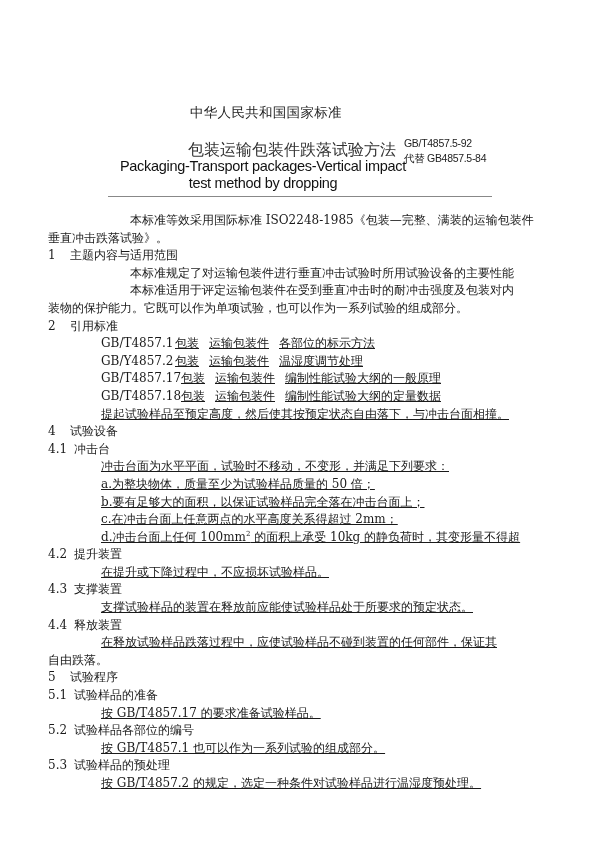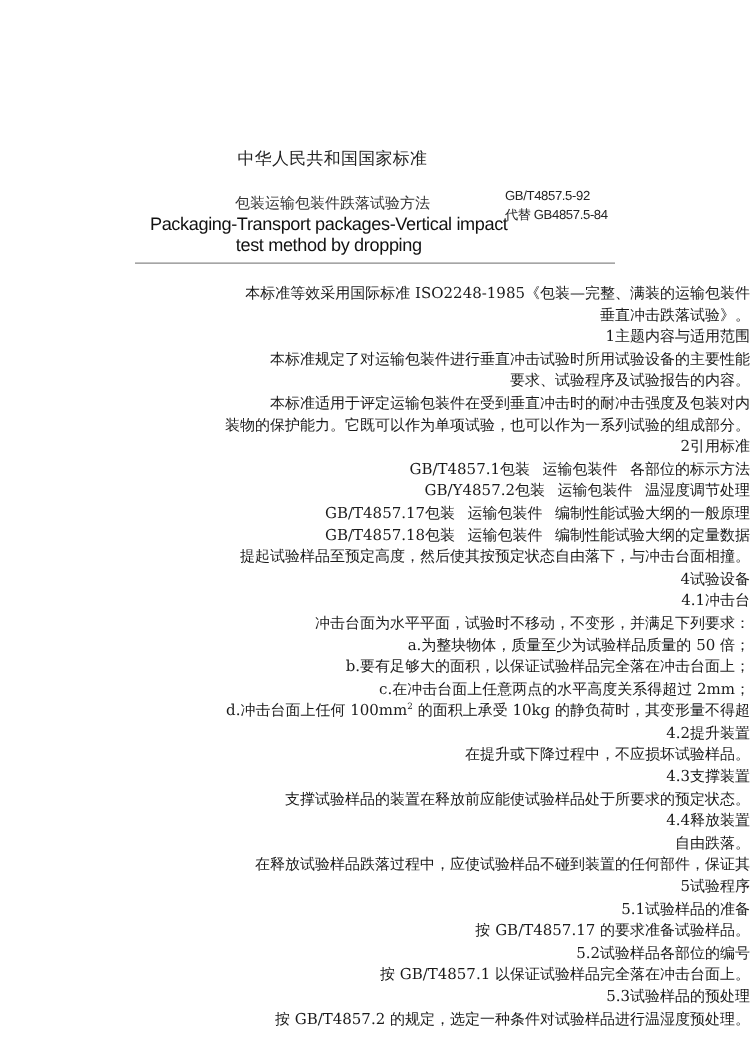--- a/index.html
+++ b/index.html
@@ -1,29 +1,29 @@
 <!DOCTYPE html>
 <html><head>
 <meta charset="utf-8">
 <style>
   html, body { margin: 0; padding: 0; }
   body {
     width: 600px; height: 850px; background: #ffffff; position: relative; overflow: hidden;
     font-family: "DejaVu Serif", "Liberation Serif", serif; color: #1a1a1a;
   }
-  .abs { position: absolute; white-space: nowrap; margin-top: 14px; }
+  .abs { position: absolute; white-space: nowrap; }
   .national { left: 190px; top: 104px; font-size: 13.5px; color: #222; letter-spacing: 0.3px; }
-  .cn-title { left: 188px; top: 140px; font-size: 12px; color: #333; }
+  .cn-title { left: 188px; top: 140px; font-size: 16px; color: #333; }
   .std-code { left: 404px; top: 136px; font-size: 10.5px; font-family: "Liberation Sans", sans-serif; color: #222; letter-spacing: -0.3px; line-height: 15px; }
   .en-title { left: 111px; top: 158px; width: 304px; text-align: center; font-family: "Liberation Sans", sans-serif; font-size: 14.5px; line-height: 17px; color: #111; white-space: normal; letter-spacing: -0.3px; }
   .rule { left: 108px; top: 196px; width: 384px; height: 1px; background: #888; }
   .body-text { left: 0; top: 212px; width: 600px; font-size: 12px; line-height: 17.6px; }
-  .ln { position: relative; white-space: nowrap; height: 17.6px; text-align: right; }
+  .ln { position: relative; white-space: nowrap; height: 17.6px; }
   .ln.l0 { padding-left: 48px; }
-  .ln.l1 { padding-left: 73px; }
+  .ln.l1 { padding-left: 101px; text-decoration: underline; }
   .ln.ind { padding-left: 130px; }
   .num { display: inline-block; width: 22px; }
   .num.w { width: 26px; }
   .ref-code { display: inline-block; width: 74px; }
   .ref-code.w { width: 80px; }
   .gap { display: inline-block; width: 10px; }
   sup { font-size: 7px; vertical-align: super; line-height: 0; }
 </style>
 </head>
 <body>
@@ -36,21 +36,20 @@
 </div>
 <div class="abs en-title">Packaging-Transport packages-Vertical impact test method by dropping</div>
 <div class="abs rule"></div>
 
 <div class="abs body-text">
   <div class="ln ind">本标准等效采用国际标准 ISO2248-1985《包装—完整、满装的运输包装件</div>
   <div class="ln l0">垂直冲击跌落试验》。</div>
 
   <div class="ln l0"><span class="num">1</span><span>主题内容与适用范围</span></div>
   <div class="ln ind">本标准规定了对运输包装件进行垂直冲击试验时所用试验设备的主要性能</div>
-  <div class="ln l0">要求、试验程序及试验报告的内容。</div>
   <div class="ln ind">本标准适用于评定运输包装件在受到垂直冲击时的耐冲击强度及包装对内</div>
   <div class="ln l0">装物的保护能力。它既可以作为单项试验，也可以作为一系列试验的组成部分。</div>
 
   <div class="ln l0"><span class="num">2</span><span>引用标准</span></div>
   <div class="ln l1"><span class="ref-code">GB/T4857.1</span><span>包装</span><span class="gap"></span><span>运输包装件</span><span class="gap"></span><span>各部位的标示方法</span></div>
   <div class="ln l1"><span class="ref-code">GB/Y4857.2</span><span>包装</span><span class="gap"></span><span>运输包装件</span><span class="gap"></span><span>温湿度调节处理</span></div>
   <div class="ln l1"><span class="ref-code w">GB/T4857.17</span><span>包装</span><span class="gap"></span><span>运输包装件</span><span class="gap"></span><span>编制性能试验大纲的一般原理</span></div>
   <div class="ln l1"><span class="ref-code w">GB/T4857.18</span><span>包装</span><span class="gap"></span><span>运输包装件</span><span class="gap"></span><span>编制性能试验大纲的定量数据</span></div>
 
   <div class="ln l1">提起试验样品至预定高度，然后使其按预定状态自由落下，与冲击台面相撞。</div>
@@ -63,23 +62,23 @@
   <div class="ln l1">c.在冲击台面上任意两点的水平高度关系得超过 2mm；</div>
   <div class="ln l1"><span>d.冲击台面上任何 100mm</span><sup>2</sup><span> 的面积上承受 10kg 的静负荷时，其变形量不得超</span></div>
 
   <div class="ln l0"><span class="num w">4.2</span><span>提升装置</span></div>
   <div class="ln l1">在提升或下降过程中，不应损坏试验样品。</div>
 
   <div class="ln l0"><span class="num w">4.3</span><span>支撑装置</span></div>
   <div class="ln l1">支撑试验样品的装置在释放前应能使试验样品处于所要求的预定状态。</div>
 
   <div class="ln l0"><span class="num w">4.4</span><span>释放装置</span></div>
+  <div class="ln l1">在释放试验样品跌落过程中，应使试验样品不碰到装置的任何部件，保证其</div>
   <div class="ln l0">自由跌落。</div>
-  <div class="ln l1">在释放试验样品跌落过程中，应使试验样品不碰到装置的任何部件，保证其</div>
 
   <div class="ln l0"><span class="num">5</span><span>试验程序</span></div>
   <div class="ln l0"><span class="num w">5.1</span><span>试验样品的准备</span></div>
   <div class="ln l1">按 GB/T4857.17 的要求准备试验样品。</div>
   <div class="ln l0"><span class="num w">5.2</span><span>试验样品各部位的编号</span></div>
-  <div class="ln l1">按 GB/T4857.1 以保证试验样品完全落在冲击台面上。</div>
+  <div class="ln l1">按 GB/T4857.1 也可以作为一系列试验的组成部分。</div>
   <div class="ln l0"><span class="num w">5.3</span><span>试验样品的预处理</span></div>
   <div class="ln l1">按 GB/T4857.2 的规定，选定一种条件对试验样品进行温湿度预处理。</div>
 </div>
 
 </body></html>

